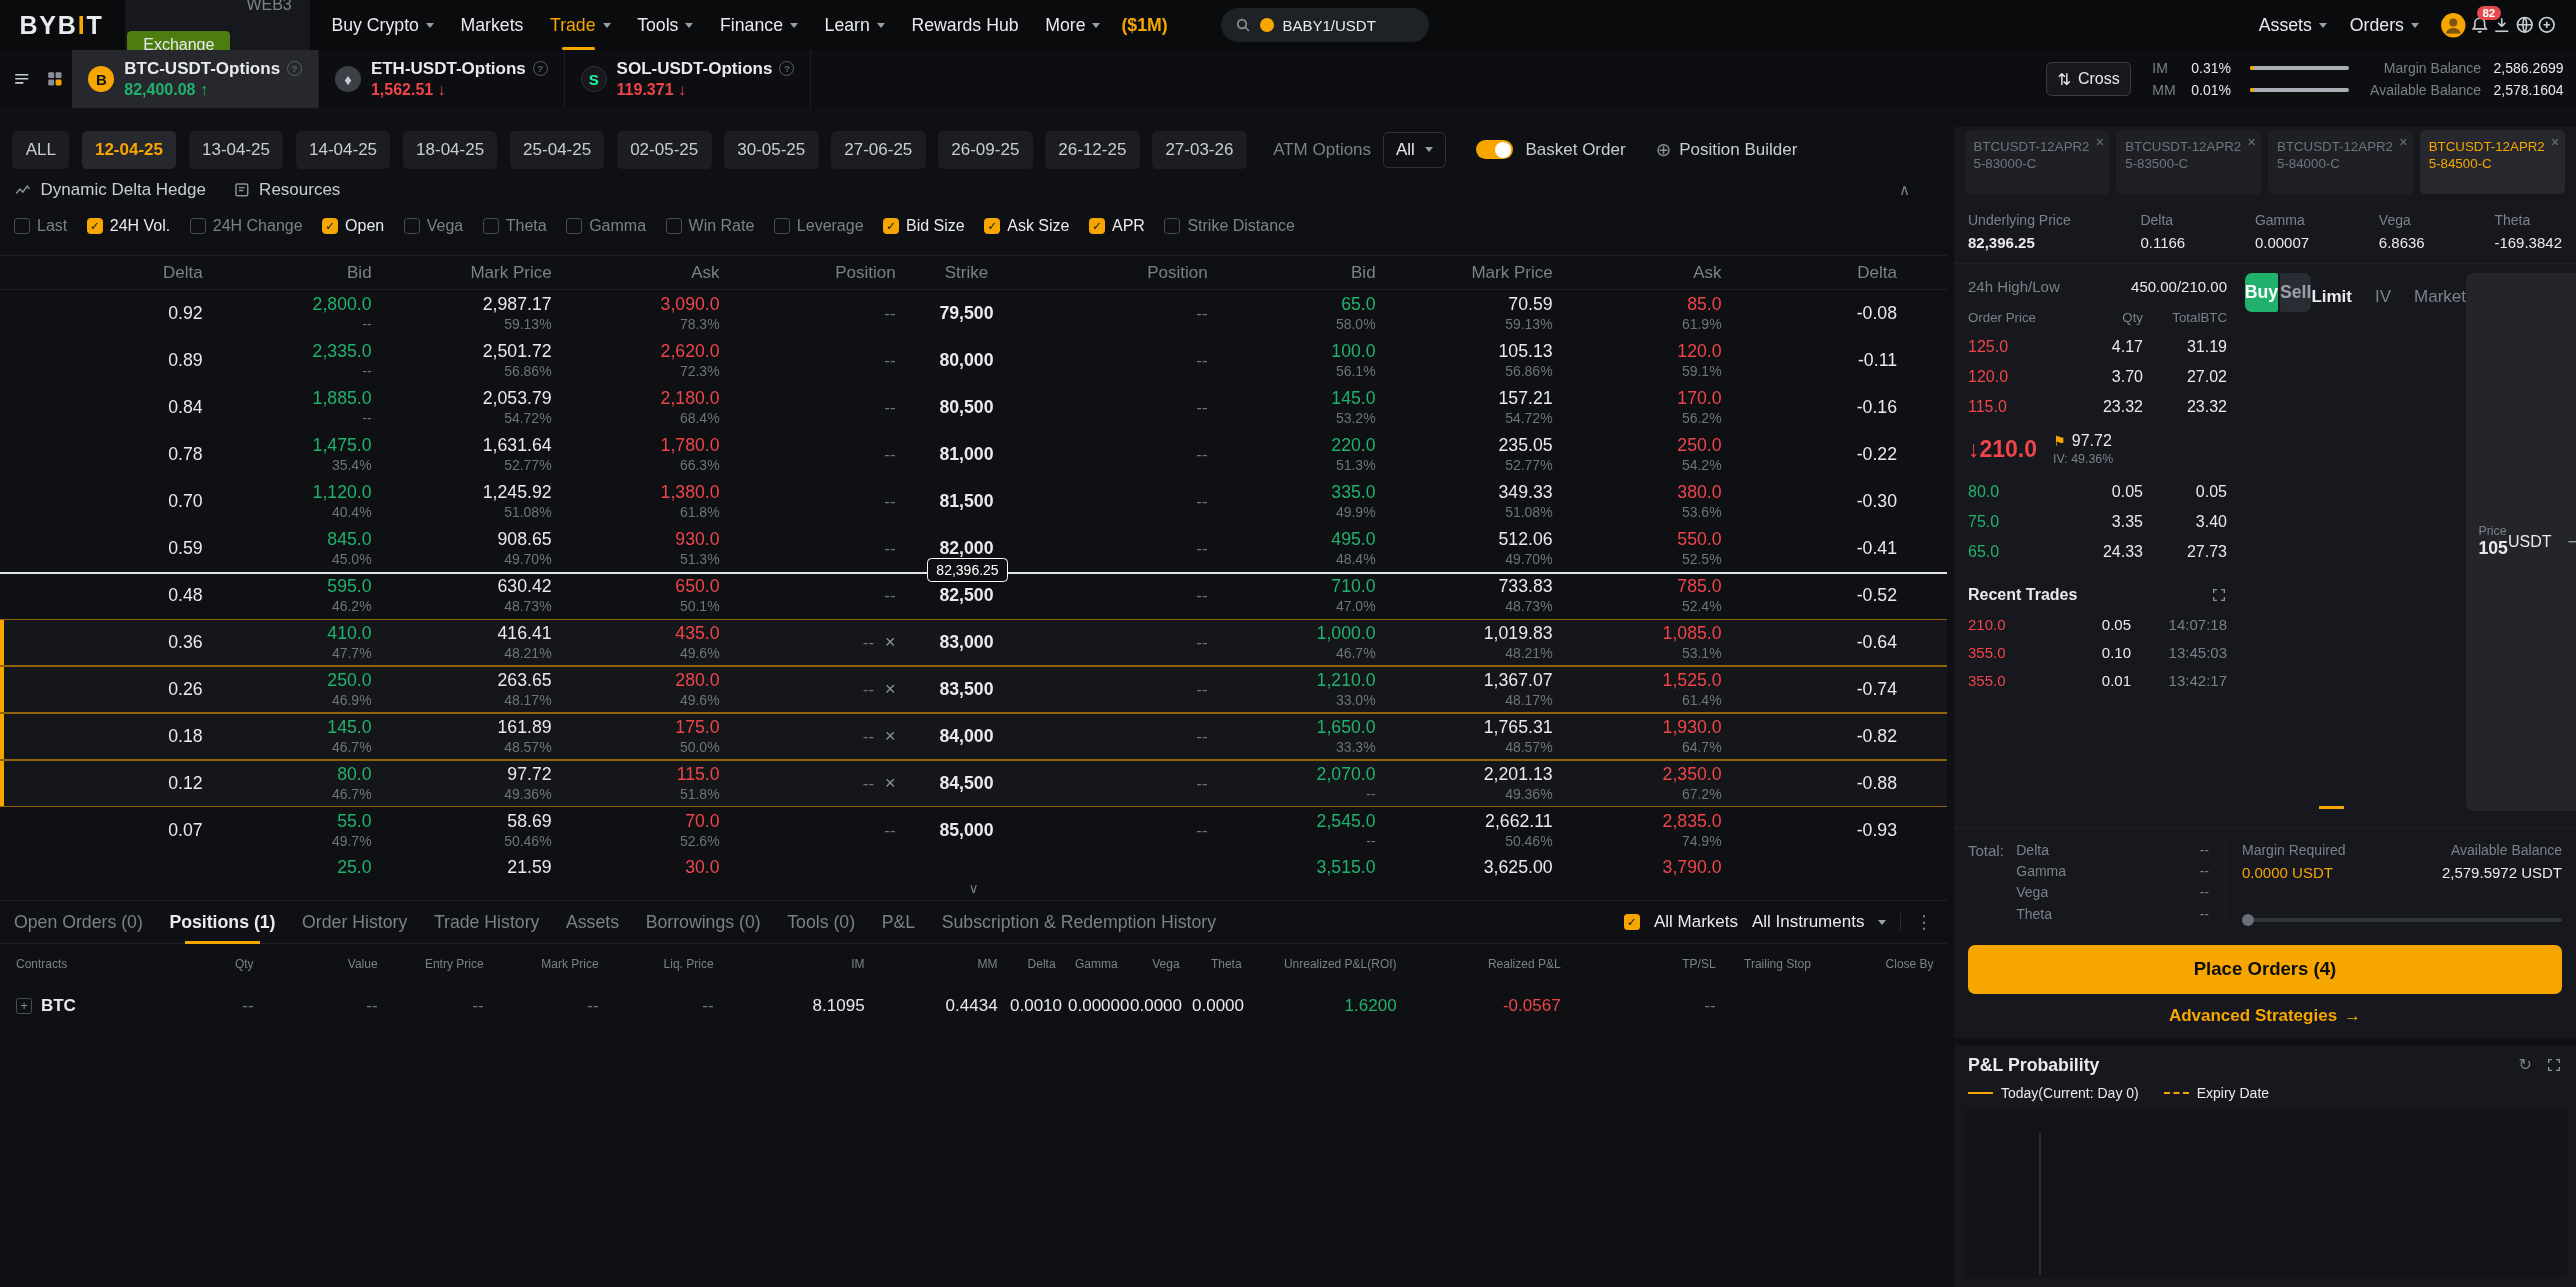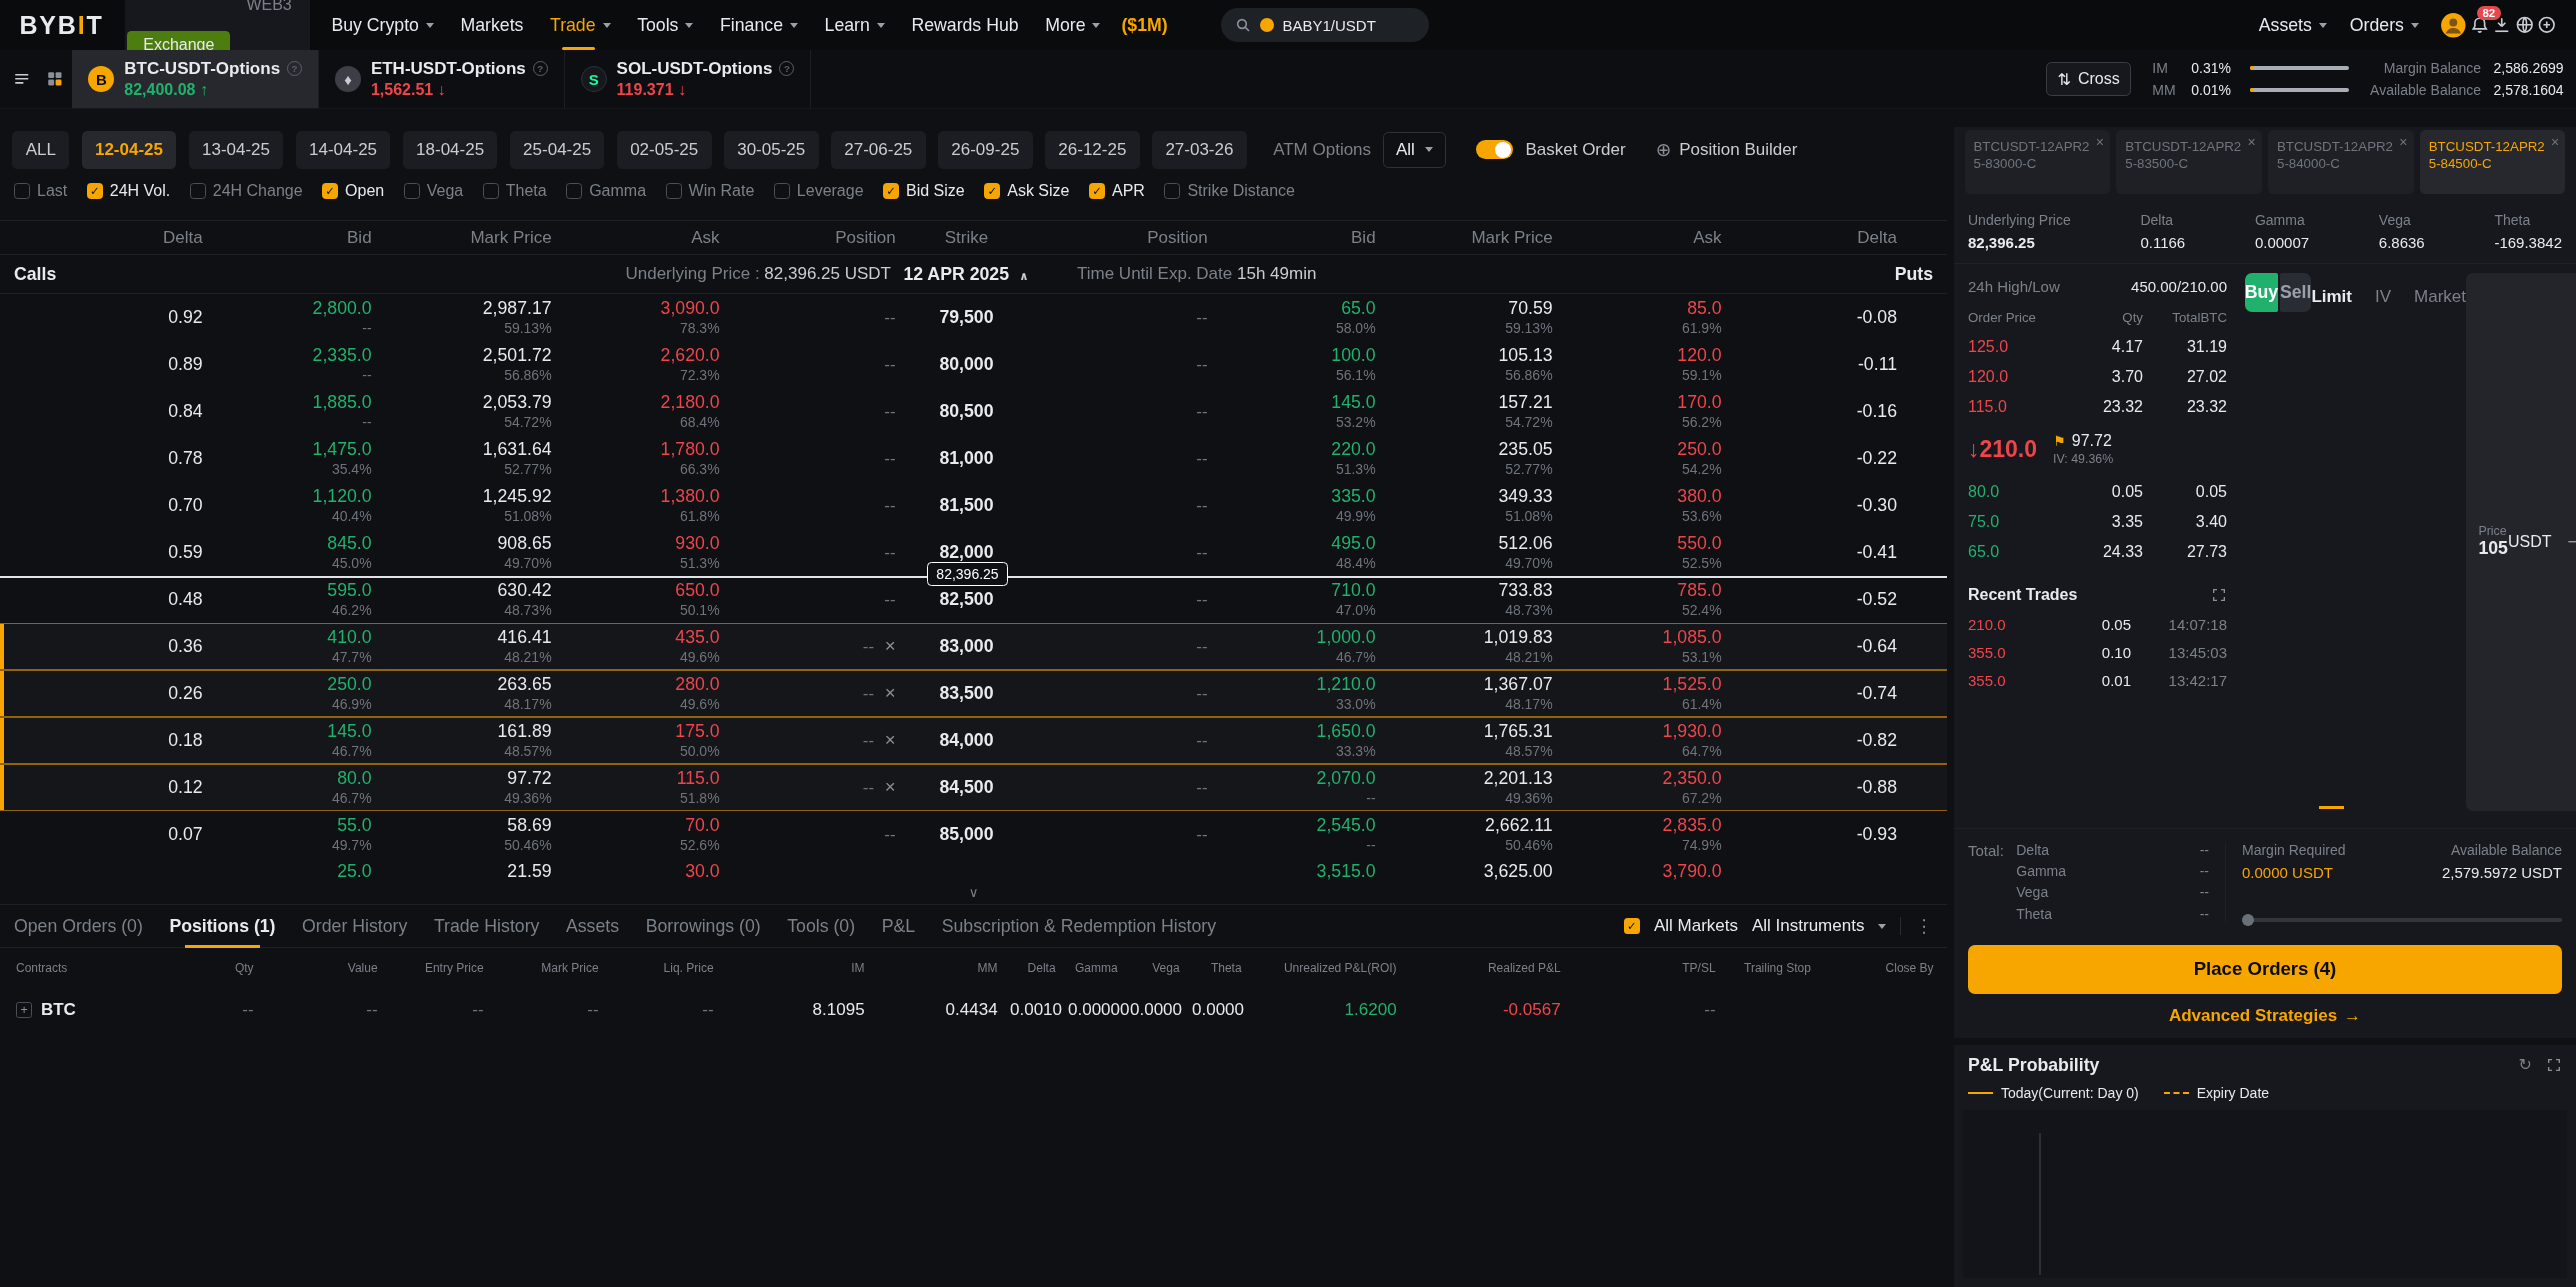--- a/index.html
+++ b/index.html
@@ -442,20 +442,40 @@
           <i class="caret"></i>
         </div>
         <span class="toggle"></span>
         <span class="lbl-white">Basket Order</span>
         <div class="pb">
           <span class="oplus">⊕</span>
           <span>Position Builder</span>
         </div>
       </div>
 
+      <div class="tools-row">
+        <div class="tool-item">
+          <span>
+            <svg width="17.7" height="17.7" viewBox="0 0 24 24" fill="none" stroke="#8a8f98" stroke-width="2">
+                <path d="M3 17l5-6 4 4 6-8 3 4"></path>
+              </svg>
+          </span>
+          <span>Dynamic Delta Hedge</span>
+        </div>
+        <div class="tool-item">
+          <span>
+            <svg width="17.7" height="17.7" viewBox="0 0 24 24" fill="none" stroke="#8a8f98" stroke-width="2">
+                <rect x="4" y="4" width="16" height="16" rx="2"></rect>
+                <path d="M8 9h8M8 13h6"></path>
+              </svg>
+          </span>
+          <span>Resources</span>
+        </div>
+        <span class="collapse-up">∧</span>
+      </div>
 
       <div class="filters-row">
           <label class="filter">
             <span class="cb"></span>
             <span>Last</span>
           </label>
           <label class="filter checked">
             <span class="cb">✓</span>
             <span>24H Vol.</span>
           </label>
@@ -512,36 +532,20 @@
             <div class="h ">Mark Price</div>
             <div class="h ">Ask</div>
             <div class="h ">Position</div>
             <div class="h h-c">Strike</div>
             <div class="h ">Position</div>
             <div class="h ">Bid</div>
             <div class="h ">Mark Price</div>
             <div class="h ">Ask</div>
             <div class="h h-last">Delta</div>
           </div>
-        <div class="chain-sub">
-          <span class="calls-label">Calls</span>
-          <span class="underlying">
-            <span>Underlying Price :</span>
-            <span class="uv">82,396.25 USDT</span>
-          </span>
-          <span class="expiry">
-            <span>12 APR 2025</span>
-            <span class="xcaret">∧</span>
-          </span>
-          <span class="timeexp">
-            <span>Time Until Exp. Date</span>
-            <span class="tv">15h 49min</span>
-          </span>
-          <span class="puts-label">Puts</span>
-        </div>
         <div class="chain-rows">
           <div class="price-line">
             <span class="price-badge">
                 <span>82,396.25</span>
               </span>
           </div>
         <div class="chain-row chain-grid">
               <div class="cell ">
                 <span class="v">0.92</span>
               </div>

